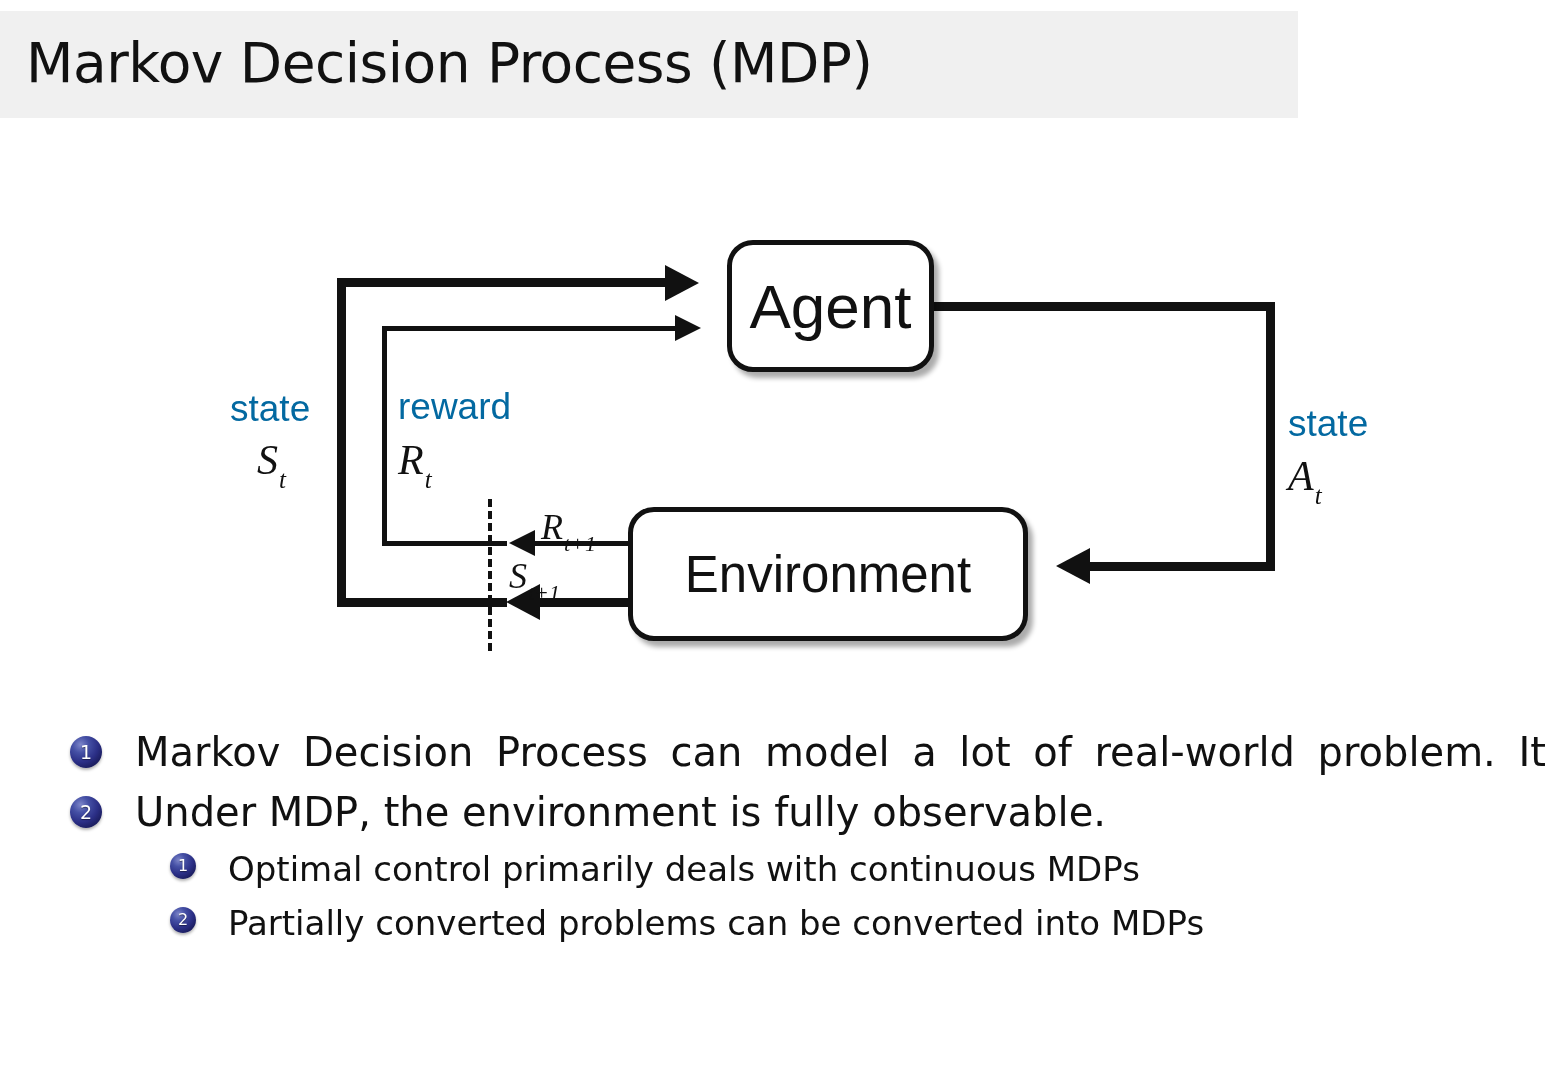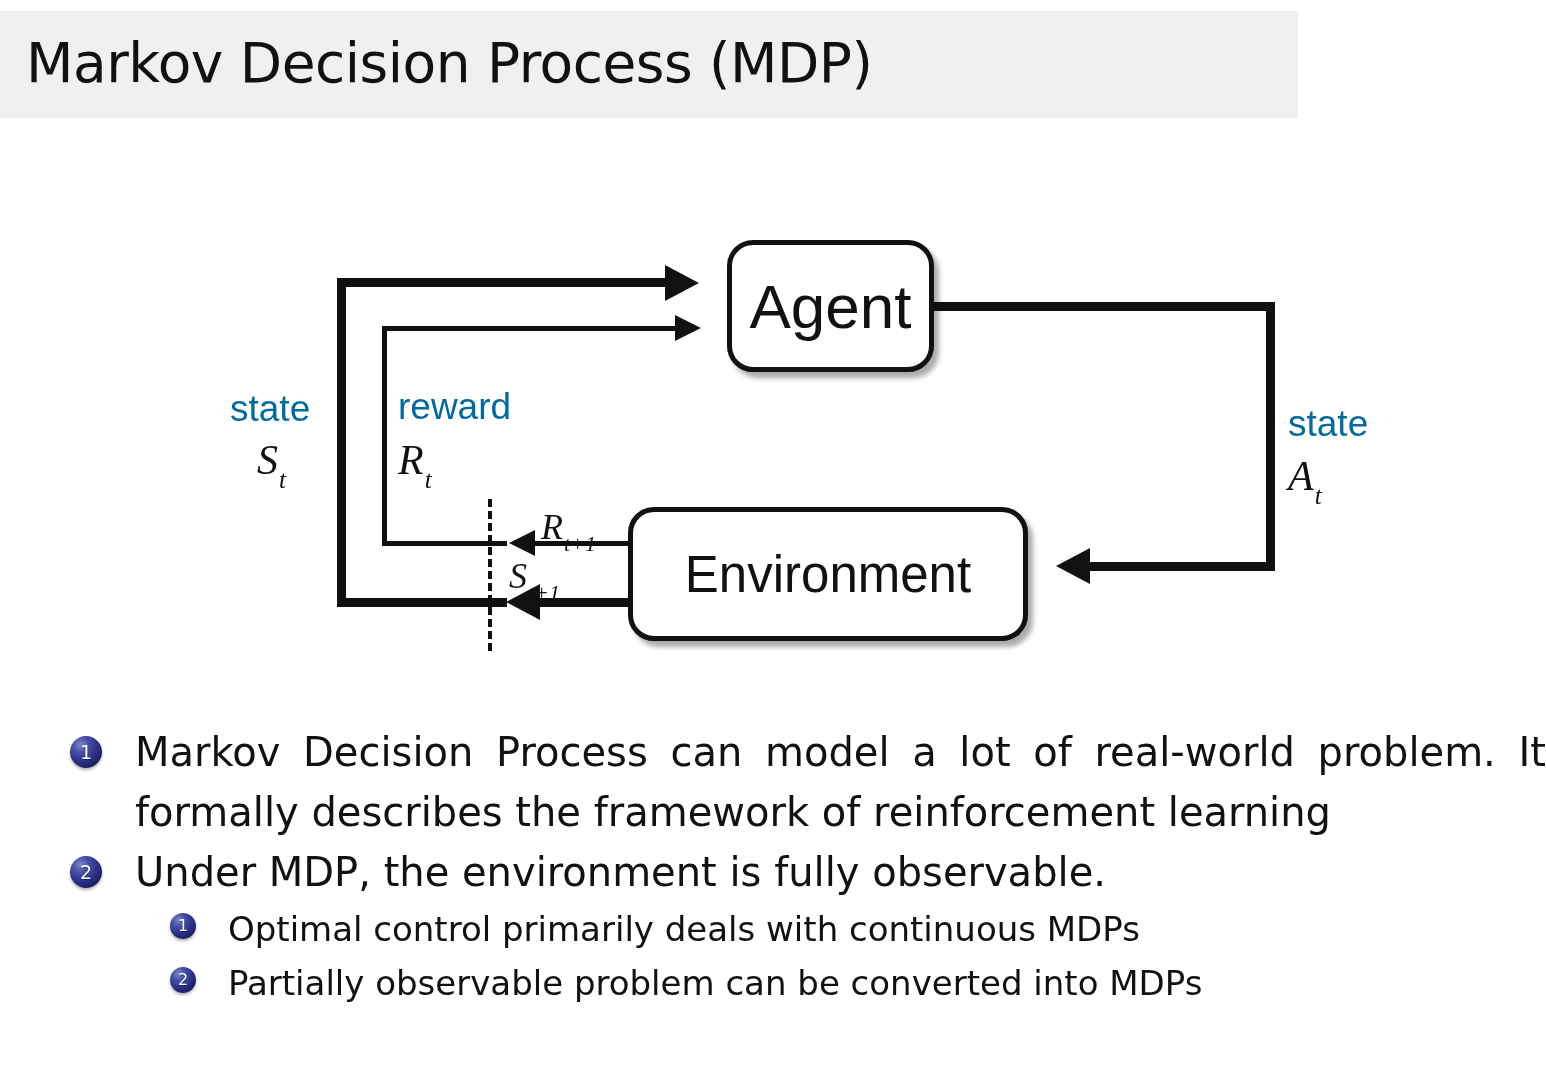--- a/index.html
+++ b/index.html
@@ -263,29 +263,28 @@
   <div class="dmath small" style="left:509px; top:447px;">
     <span>S</span><span class="sub">t+1</span>
   </div>
 </div>
 
 <div id="bullets">
 
   <div class="lvl1">
     <span class="num-ball b1">1</span>
     <span class="lvl1-text just-line j">Markov Decision Process can model a lot of real-world problem. It</span>
-    <span class="lvl1-text">formally describes the framework of reinforcement learning</span>
   </div>
 
   <div class="lvl1">
     <span class="num-ball b1">2</span>
     <span class="lvl1-text">Under MDP, the environment is fully observable.</span>
   </div>
 
   <div class="lvl2">
     <span class="num-ball b2">1</span>
     <span>Optimal control primarily deals with continuous MDPs</span>
   </div>
   <div class="lvl2">
     <span class="num-ball b2">2</span>
-    <span>Partially observable problem can be converted into MDPs</span>
+    <span>Partially converted problems can be converted into MDPs</span>
   </div>
 </div>
 
 </body></html>

